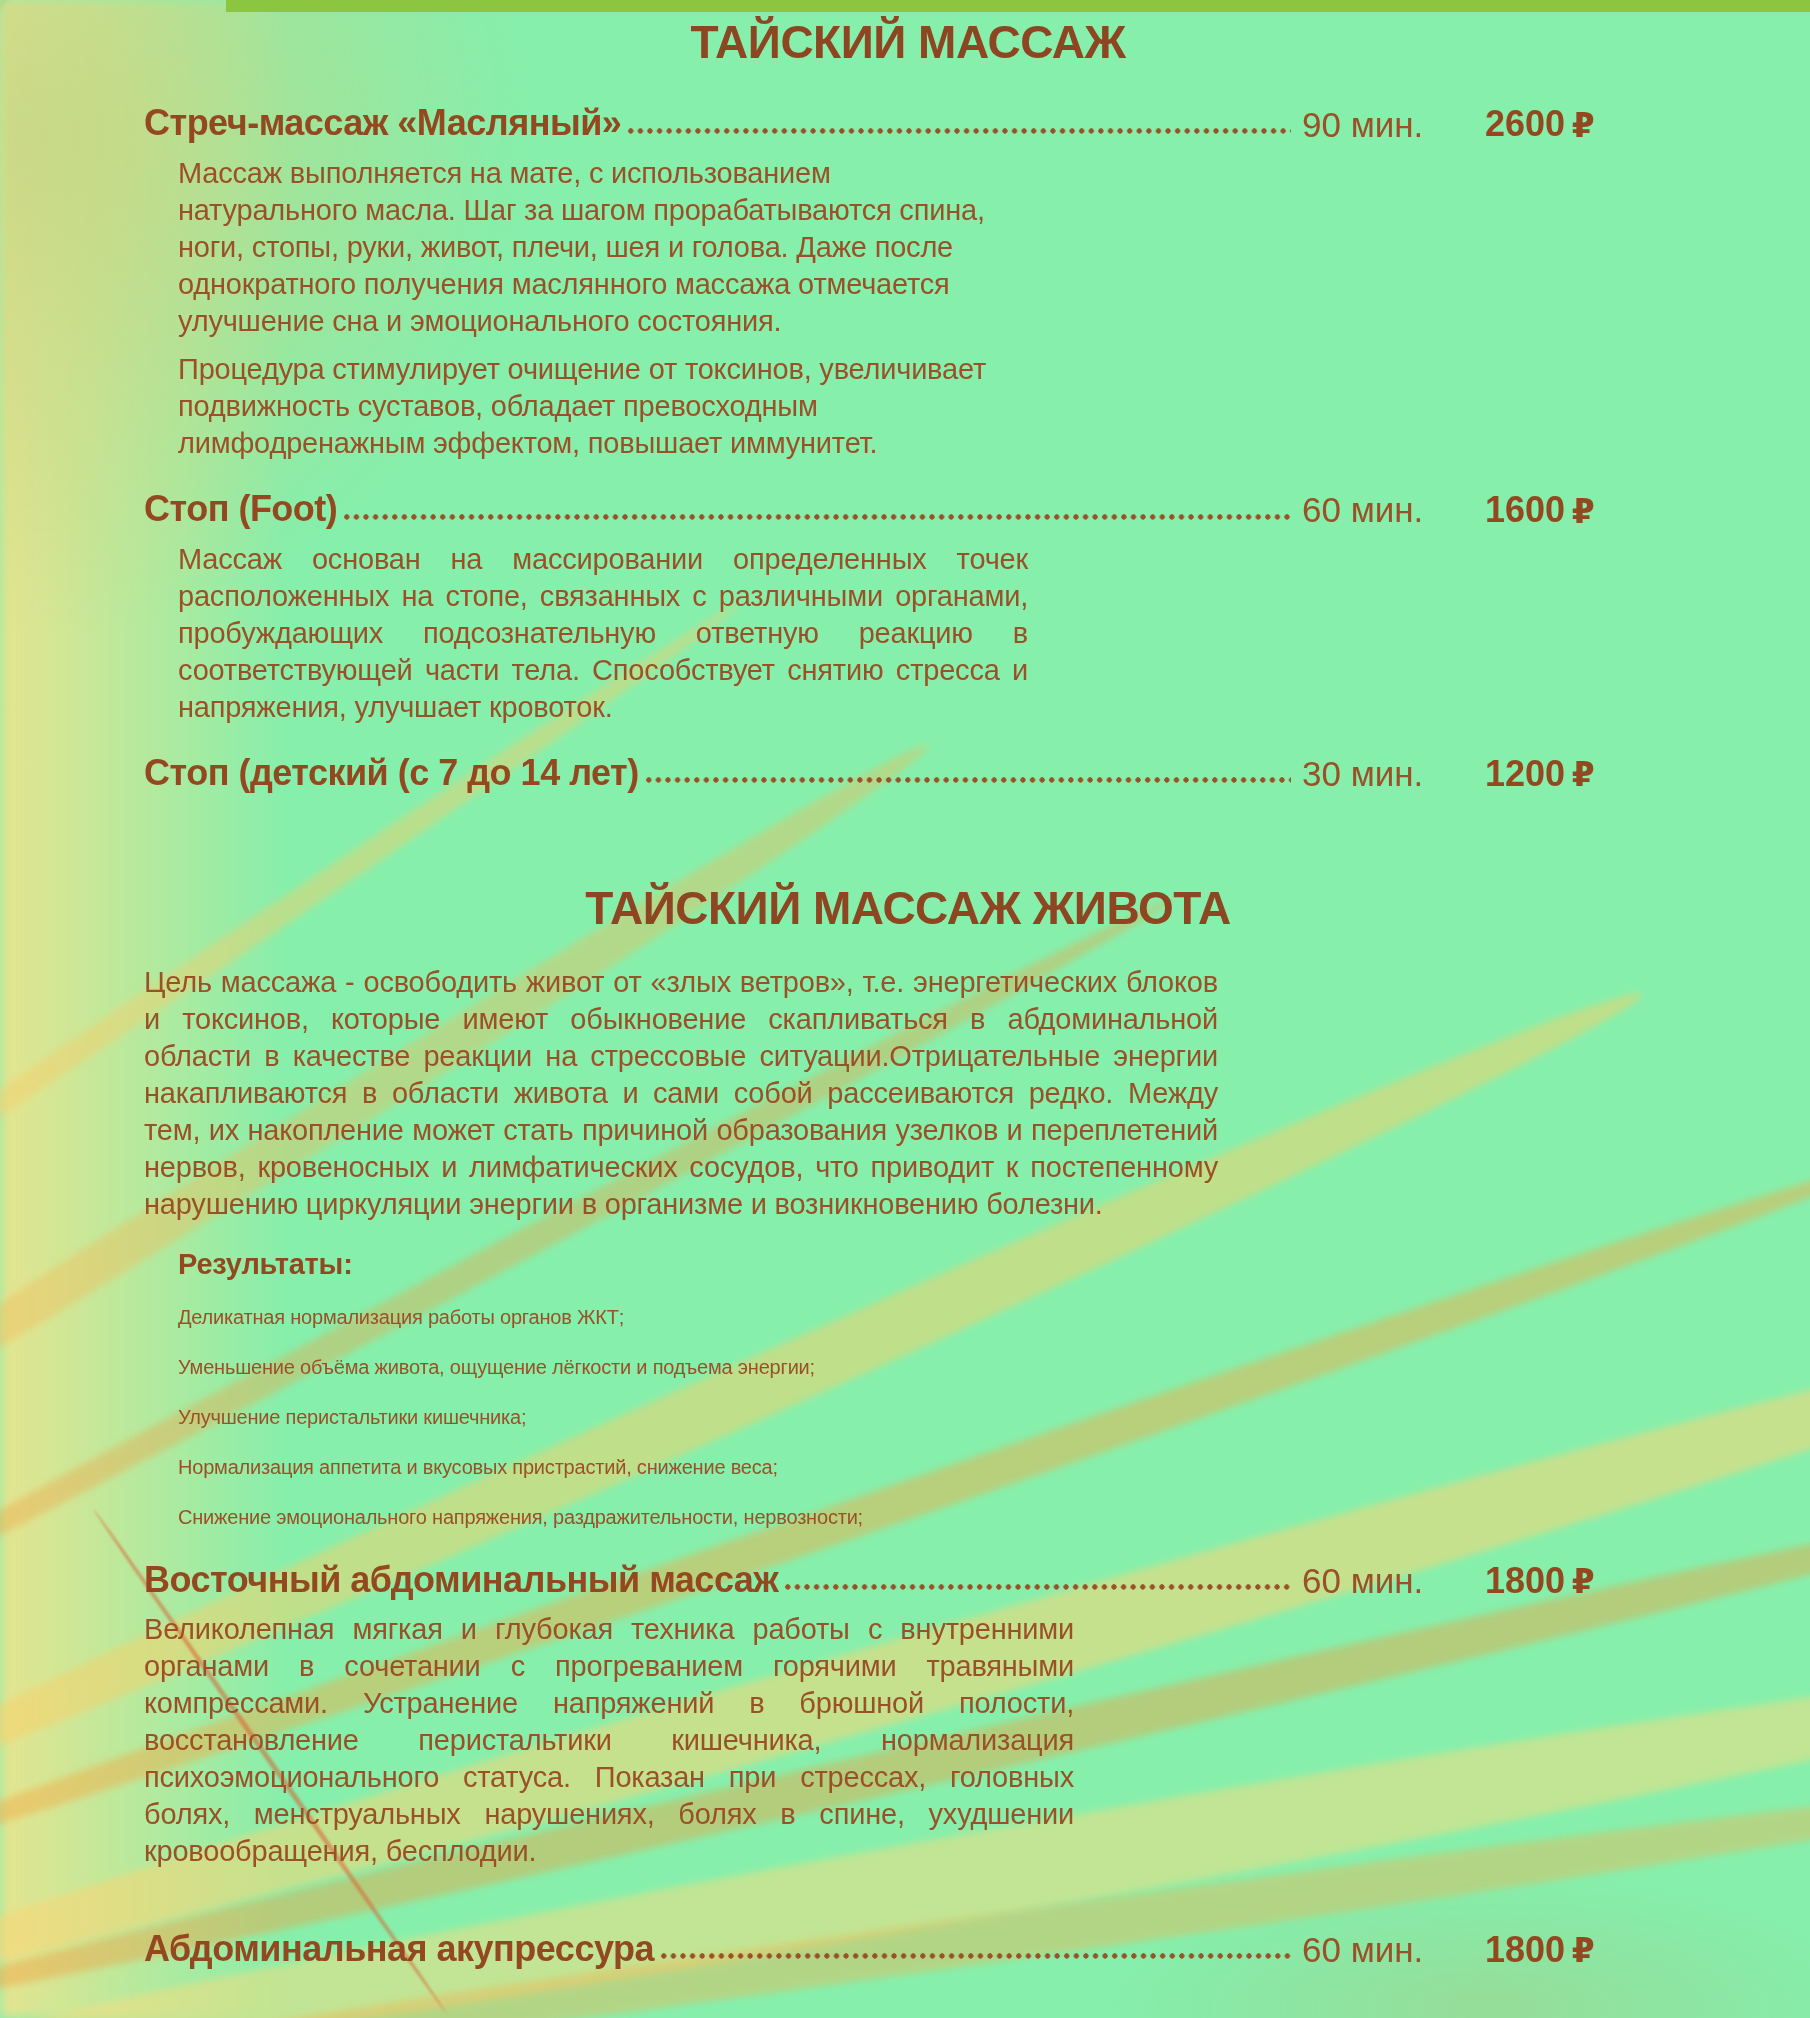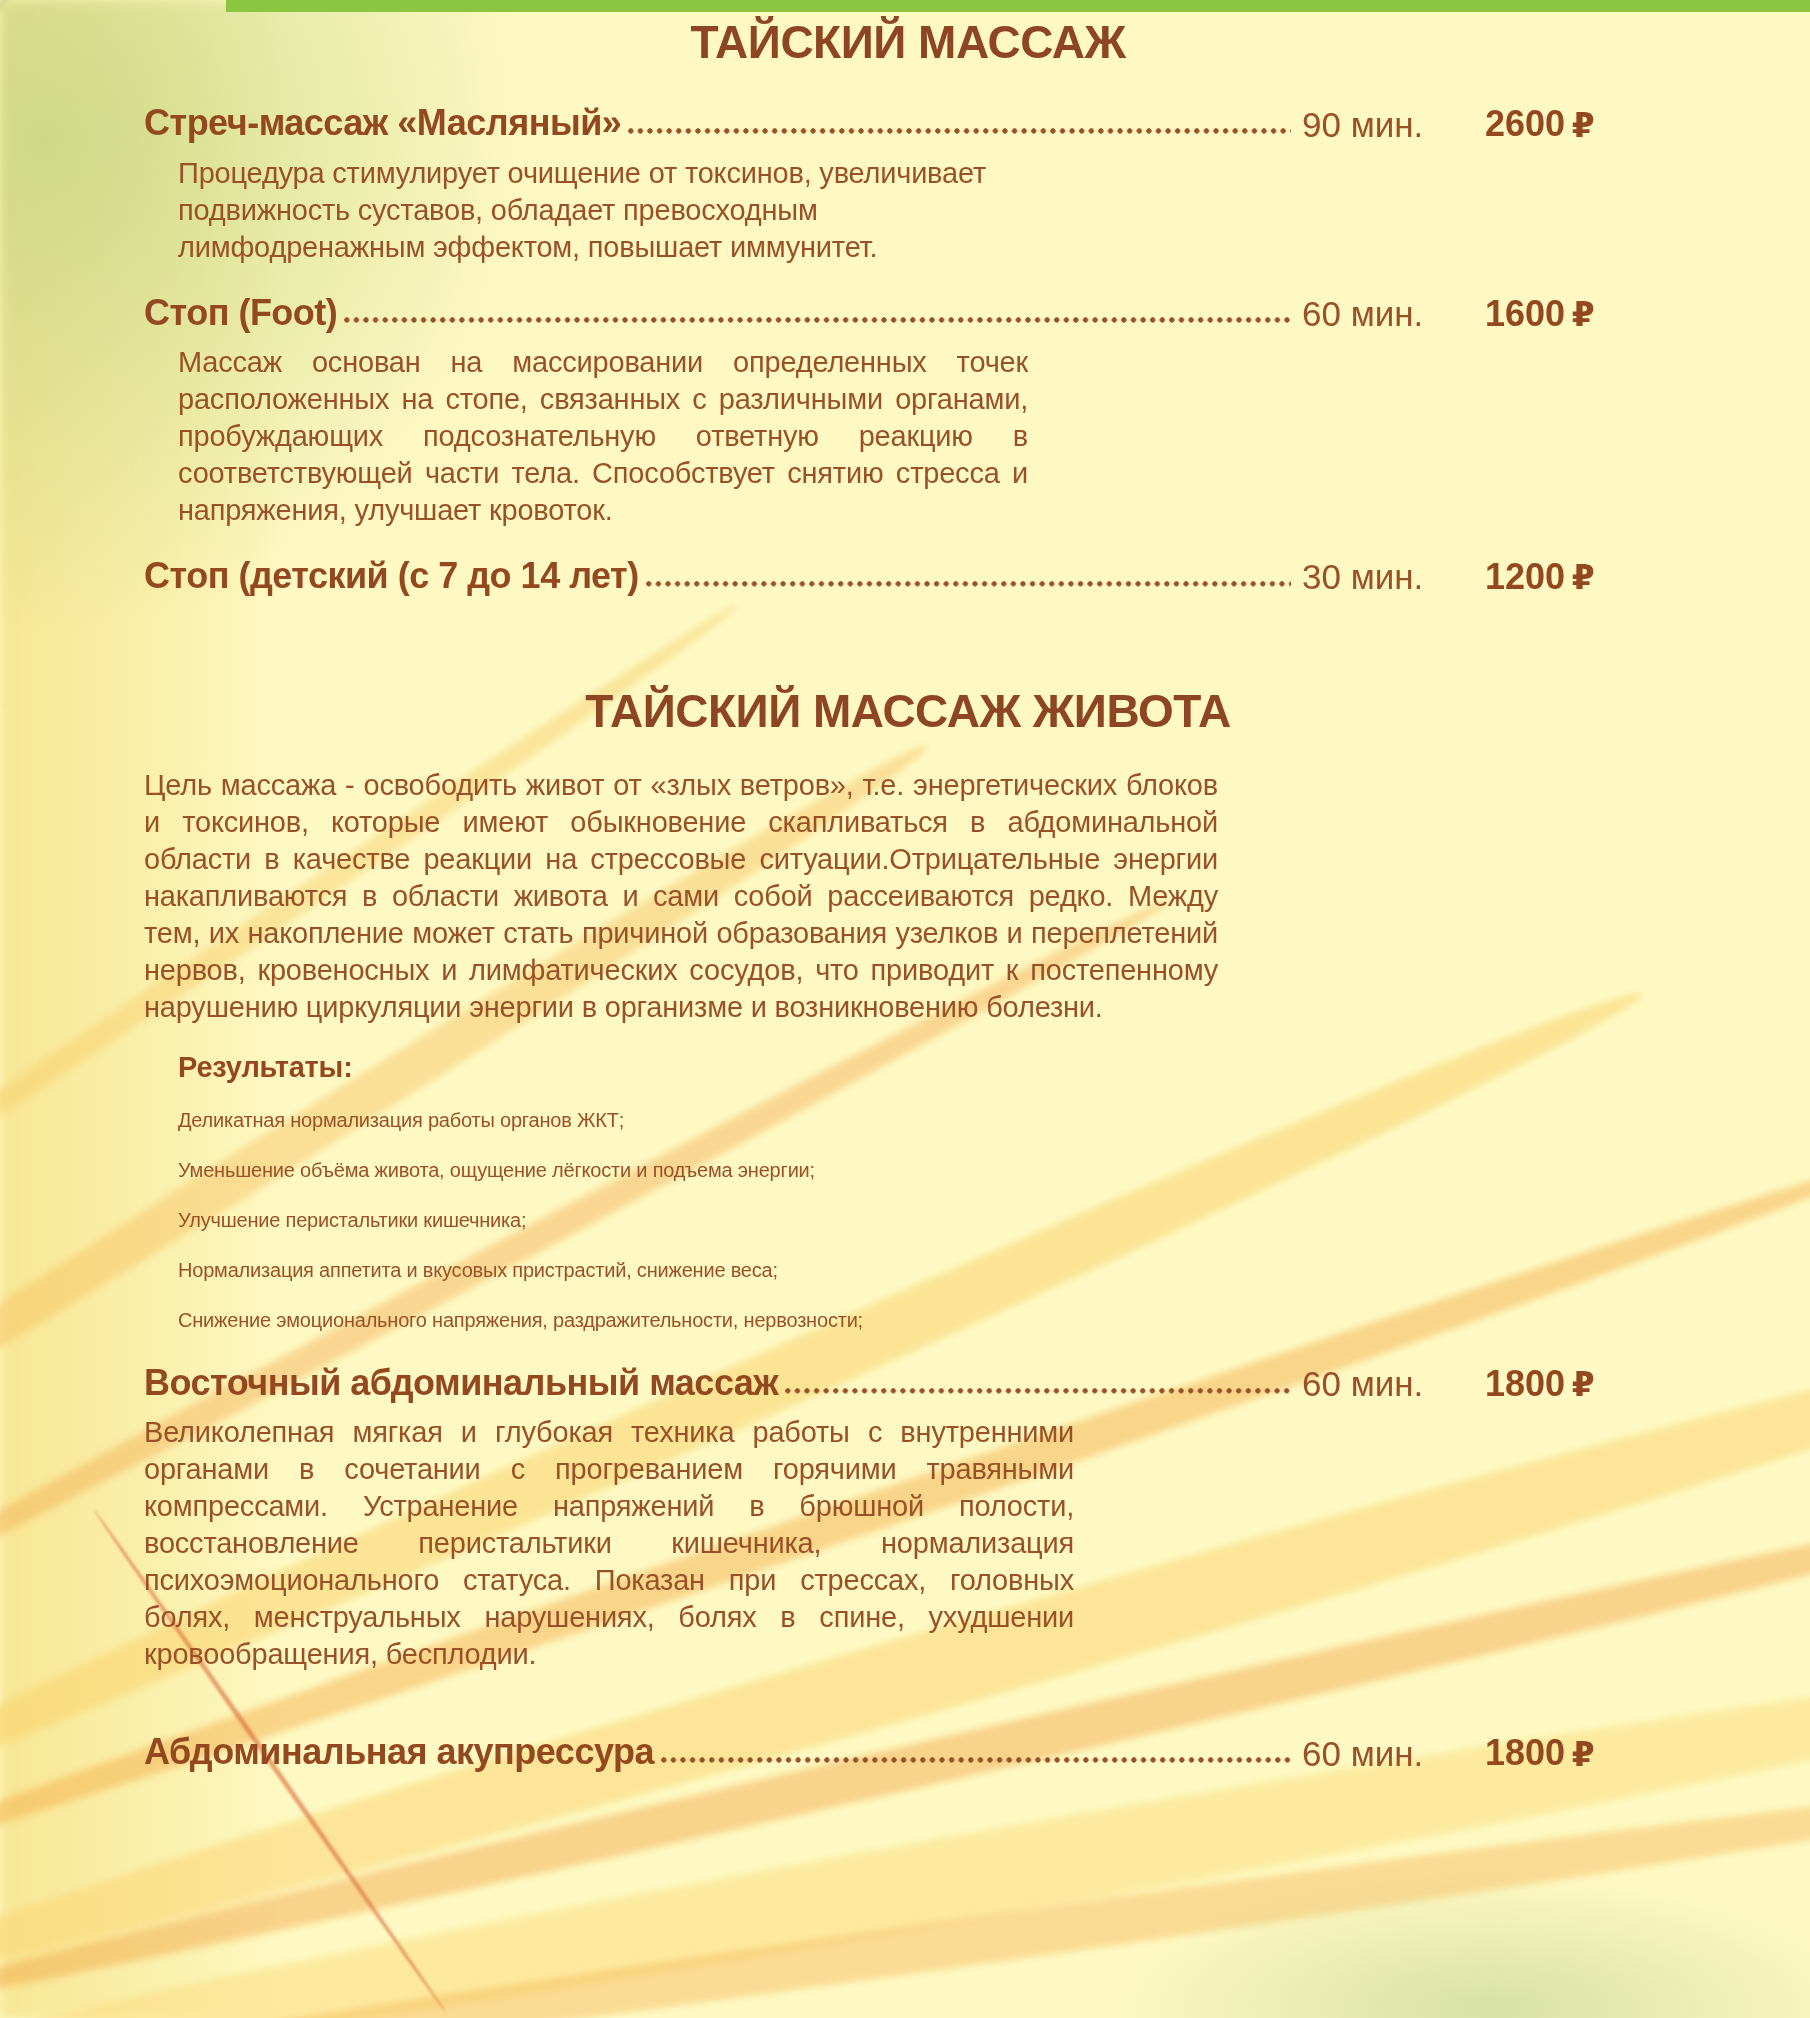--- a/index.html
+++ b/index.html
@@ -1,19 +1,19 @@
 <!DOCTYPE html>
 <html lang="ru"><head>
 <meta charset="utf-8">
 <style>
   html,body{margin:0;padding:0;background:#ffffff;}
   .page{
     position:relative;
     width:1811px;height:2018px;
-    background:#fef9c3;
+    background:#86efac;
     overflow:hidden;
     font-family:"Liberation Sans", sans-serif;
     color:#9b5127;
   }
   
   .deco{position:absolute;inset:0;z-index:0;}
   .wash-left{
     position:absolute;left:0;top:0;bottom:0;width:288px;
     background:linear-gradient(to right, rgba(246,226,138,.85), rgba(246,226,138,0));
     filter:blur(5.8px);
@@ -134,20 +134,21 @@
 
     <div class="price-row">
       <span class="item-name">Стреч-массаж «Масляный»</span>
       <span class="leader"></span>
       <span class="duration">90 мин.</span>
       <span class="price-cell">
         <span>2600</span>
         <span class="currency">₽</span>
       </span>
     </div>
+    <p class="desc indent w850">Массаж выполняется на мате, с использованием натурального масла. Шаг за шагом прорабатываются спина, ноги, стопы, руки, живот, плечи, шея и голова. Даже после однократного получения маслянного массажа отмечается улучшение сна и эмоционального состояния.</p>
     <p class="desc indent w850">Процедура стимулирует очищение от токсинов, увеличивает подвижность суставов, обладает превосходным лимфодренажным эффектом, повышает иммунитет.</p>
 
     <div class="price-row gap-lg">
       <span class="item-name">Стоп (Foot)</span>
       <span class="leader"></span>
       <span class="duration">60 мин.</span>
       <span class="price-cell">
         <span>1600</span>
         <span class="currency">₽</span>
       </span>

